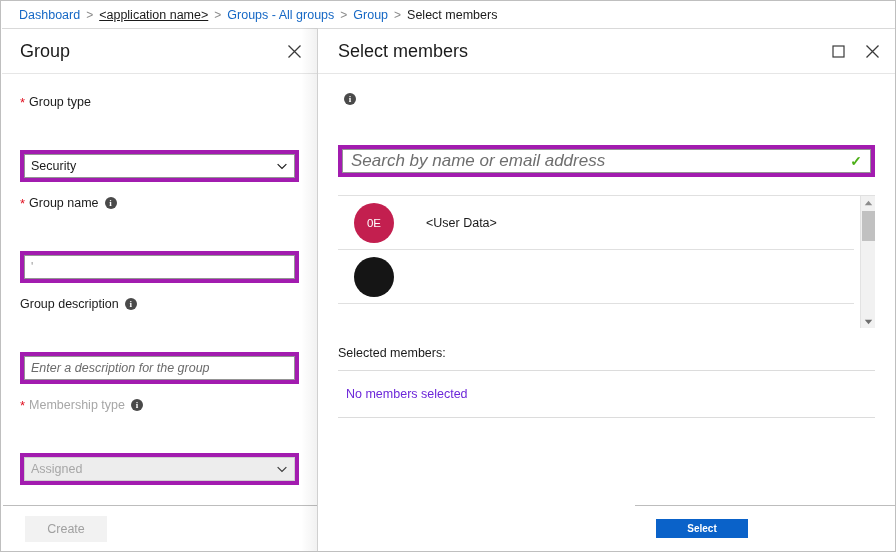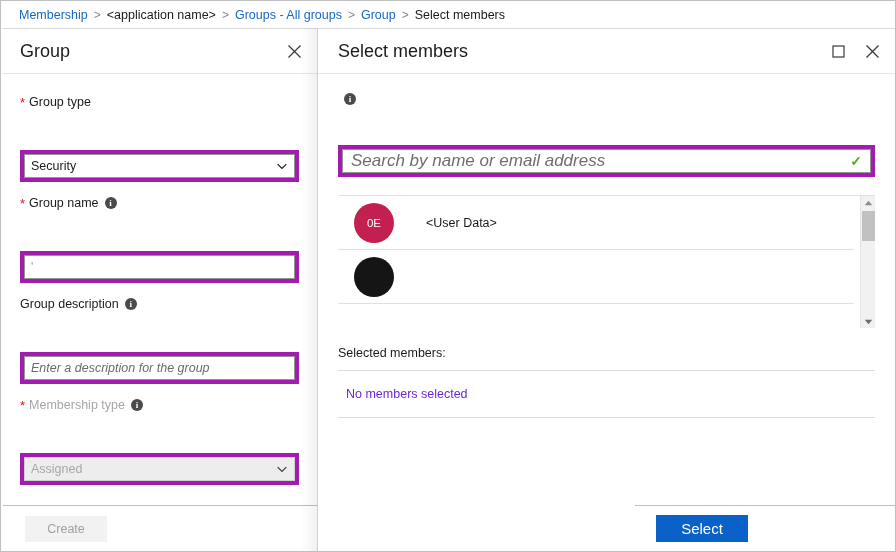--- a/index.html
+++ b/index.html
@@ -26,21 +26,21 @@
   .breadcrumb {
     position: absolute; left: 0; top: 0;
     width: 894px; height: 27px;
     display: flex; align-items: center;
     padding-left: 18px;
     background: #ffffff;
     font-size: 12.5px;
     white-space: nowrap;
   }
   .bc-link { color: #1668c5; cursor: pointer; }
-  .bc-plain { color: #1b1b1b; }
+  .bc-plain { color: #1b1b1b; text-decoration: underline; }
   .bc-sep { color: #8a8a8a; margin: 0 6px; font-size: 12px; }
   .bc-current { color: #1b1b1b; }
 
   
   .panel-left {
     position: absolute; left: 1px; top: 27px;
     width: 315px; height: 524px;
     background: #ffffff;
     border-top: 1px solid #d9d9d9;
   }
@@ -291,37 +291,37 @@
   .btn-disabled {
     min-width: 82px; height: 26px;
     background: #f2f2f2;
     color: #a0a0a0;
     border: 0;
     font-family: "Liberation Sans", sans-serif;
     font-size: 12.5px;
     cursor: default;
   }
   .btn-primary {
-    min-width: 92px; height: 27px;
+    min-width: 92px; height: 19px;
     background: #0a62c9;
     color: #ffffff;
     border: 0;
     font-family: "Liberation Sans", sans-serif;
-    font-size: 15px;
-    font-weight: normal;
+    font-size: 10px;
+    font-weight: bold;
     cursor: pointer;
   }
 </style>
 </head>
 <body>
 
 <div class="app-frame">
 
   <div class="breadcrumb">
-    <span class="bc-link">Membership</span>
+    <span class="bc-link">Dashboard</span>
     <span class="bc-sep">&gt;</span>
     <span class="bc-plain">&lt;application name&gt;</span>
     <span class="bc-sep">&gt;</span>
     <span class="bc-link">Groups - All groups</span>
     <span class="bc-sep">&gt;</span>
     <span class="bc-link">Group</span>
     <span class="bc-sep">&gt;</span>
     <span class="bc-current">Select members</span>
   </div>
 

